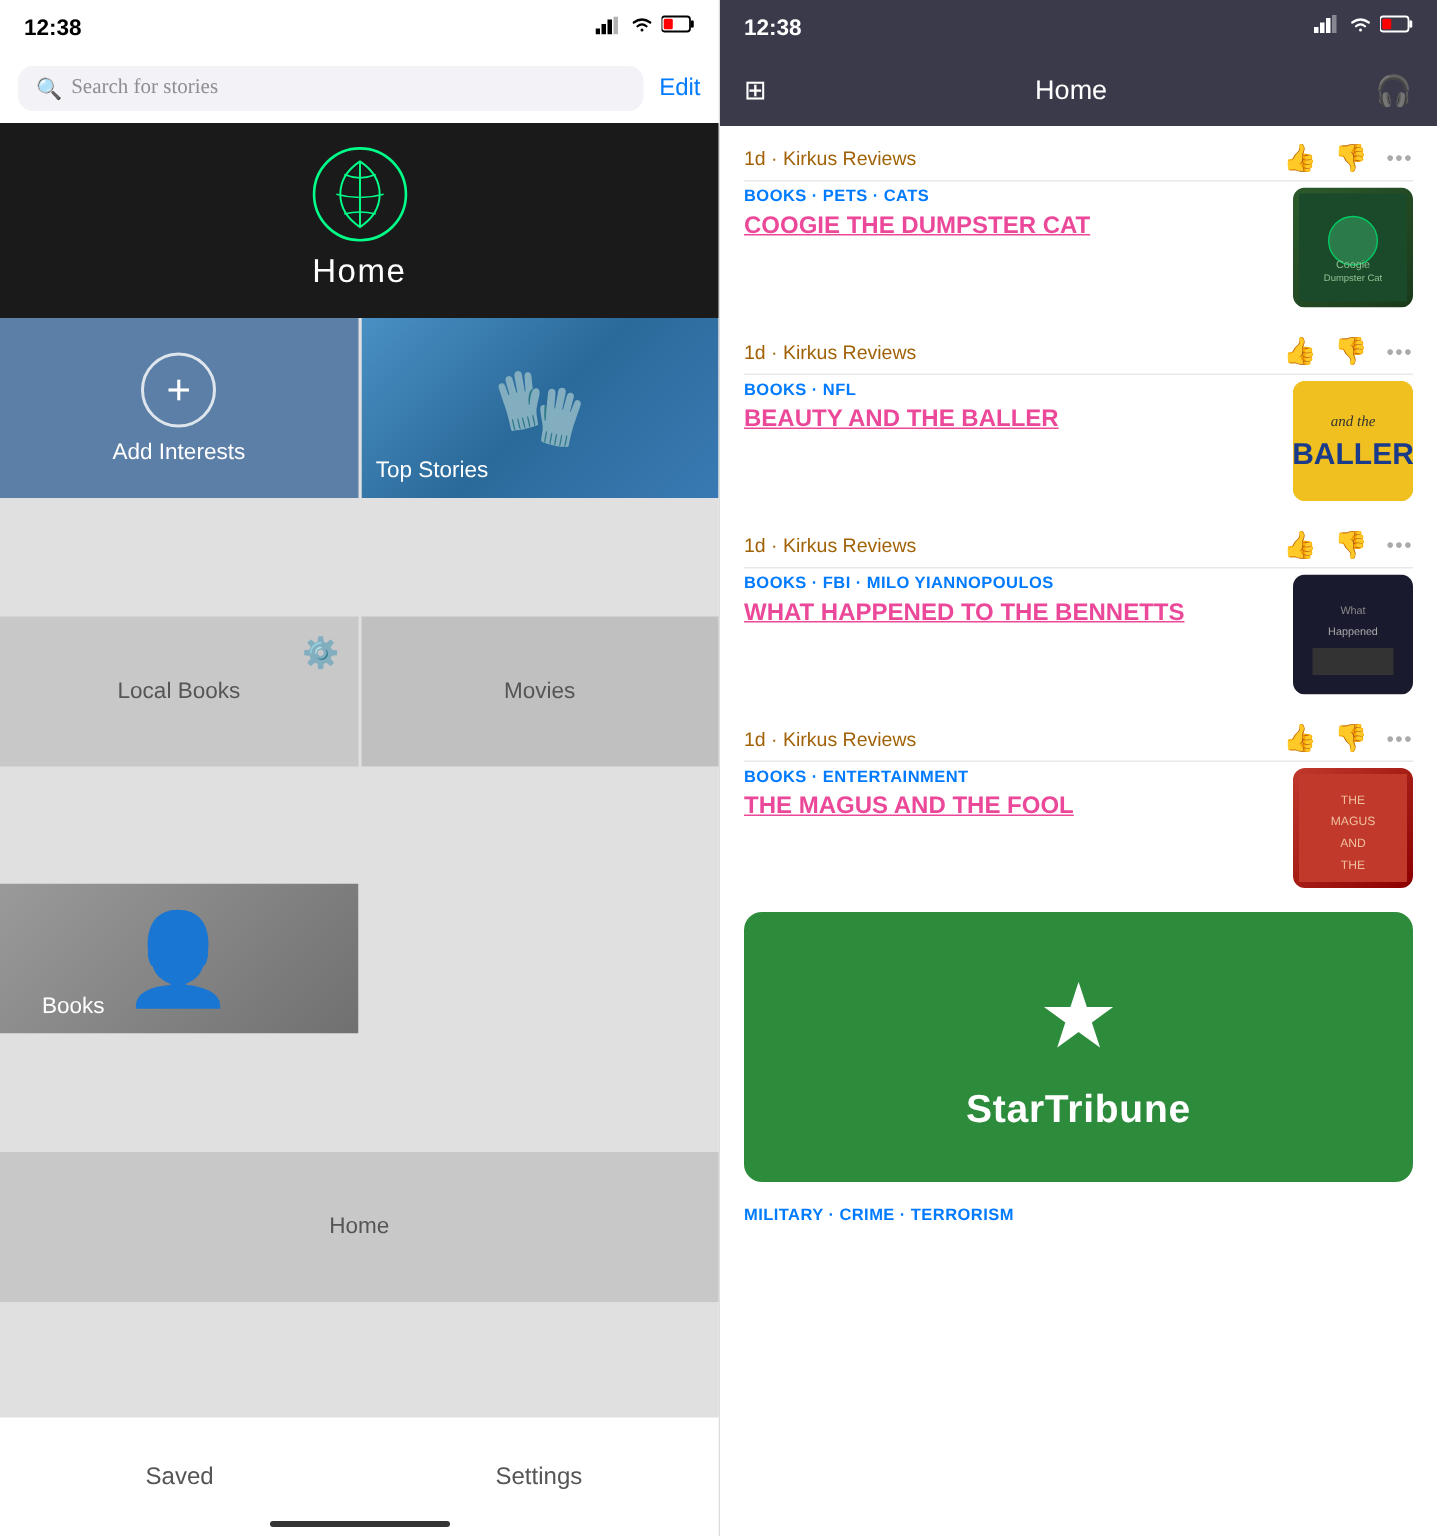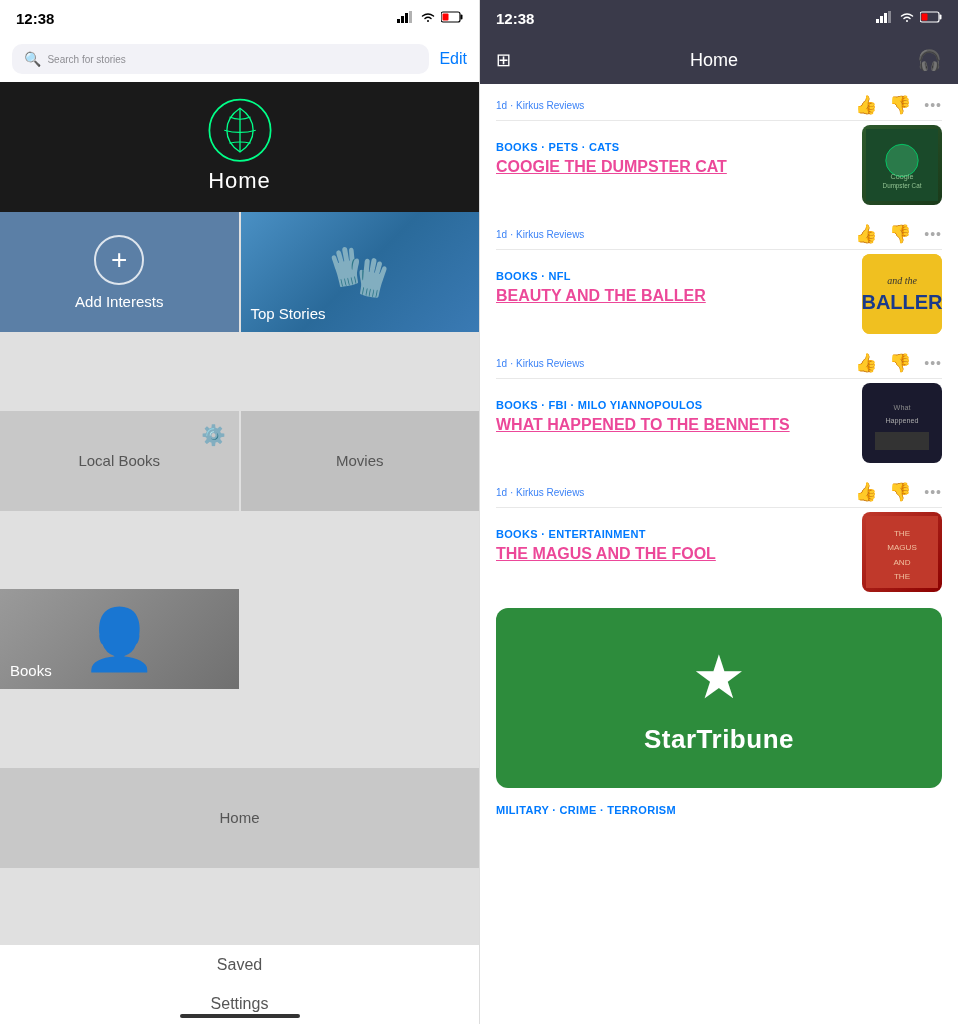--- a/index.html
+++ b/index.html
@@ -56,21 +56,22 @@
       display: flex;
       align-items: center;
       gap: 6px;
     }
     .search-icon-left {
       color: #8e8e93;
       font-size: 14px;
     }
     .search-placeholder {
       color: #8e8e93;
-      font-size: 10px;
+      font-size: 14px;
+      font-family: Liberation Serif, serif;
     }
     .edit-btn {
       color: #007aff;
       font-size: 16px;
       font-weight: 400;
     }
 
     
     .home-banner {
       width: 100%;
@@ -223,21 +224,21 @@
       width: 100%;
       height: 100%;
       background: linear-gradient(135deg, #9a9a9a 0%, #707070 100%);
       display: flex;
       align-items: center;
       justify-content: center;
     }
     .books-label {
       position: absolute;
       bottom: 10px;
-      left: 10px;
+      left: 28px;
       color: white;
       font-size: 15px;
       font-weight: 400;
     }
     .person-silhouette {
       color: #b0b0b0;
       font-size: 60px;
     }
 
     .music-item {
@@ -250,21 +251,20 @@
       font-size: 15px;
       font-weight: 400;
     }
 
     
     .bottom-nav-left {
       background: white;
       display: flex;
       height: 80px;
       border-top: 1px solid #e0e0e0;
-      flex-direction: column;
     }
     .bottom-nav-item {
       flex: 1;
       display: flex;
       align-items: center;
       justify-content: center;
       font-size: 16px;
       color: #555;
       cursor: pointer;
     }
@@ -346,22 +346,22 @@
       margin: 0 16px;
     }
 
     .story-meta-row {
       display: flex;
       align-items: center;
       justify-content: space-between;
       padding: 10px 16px 4px;
     }
     .story-source-info {
-      color: #3b82f6;
-      font-size: 10px;
+      color: #a16207;
+      font-size: 13px;
     }
     .story-actions {
       display: flex;
       gap: 12px;
       align-items: center;
     }
     .thumb-icon {
       color: #aaa;
       font-size: 18px;
       cursor: pointer;
@@ -374,21 +374,20 @@
     }
 
     .story-card {
       padding: 4px 16px 8px;
       display: flex;
       gap: 12px;
       align-items: flex-start;
     }
     .story-content {
       flex: 1;
-      margin-top: 16px;
     }
     .story-tags {
       font-size: 11px;
       color: #007aff;
       font-weight: 600;
       letter-spacing: 0.3px;
       margin-bottom: 4px;
     }
     .story-headline {
       font-size: 16px;

